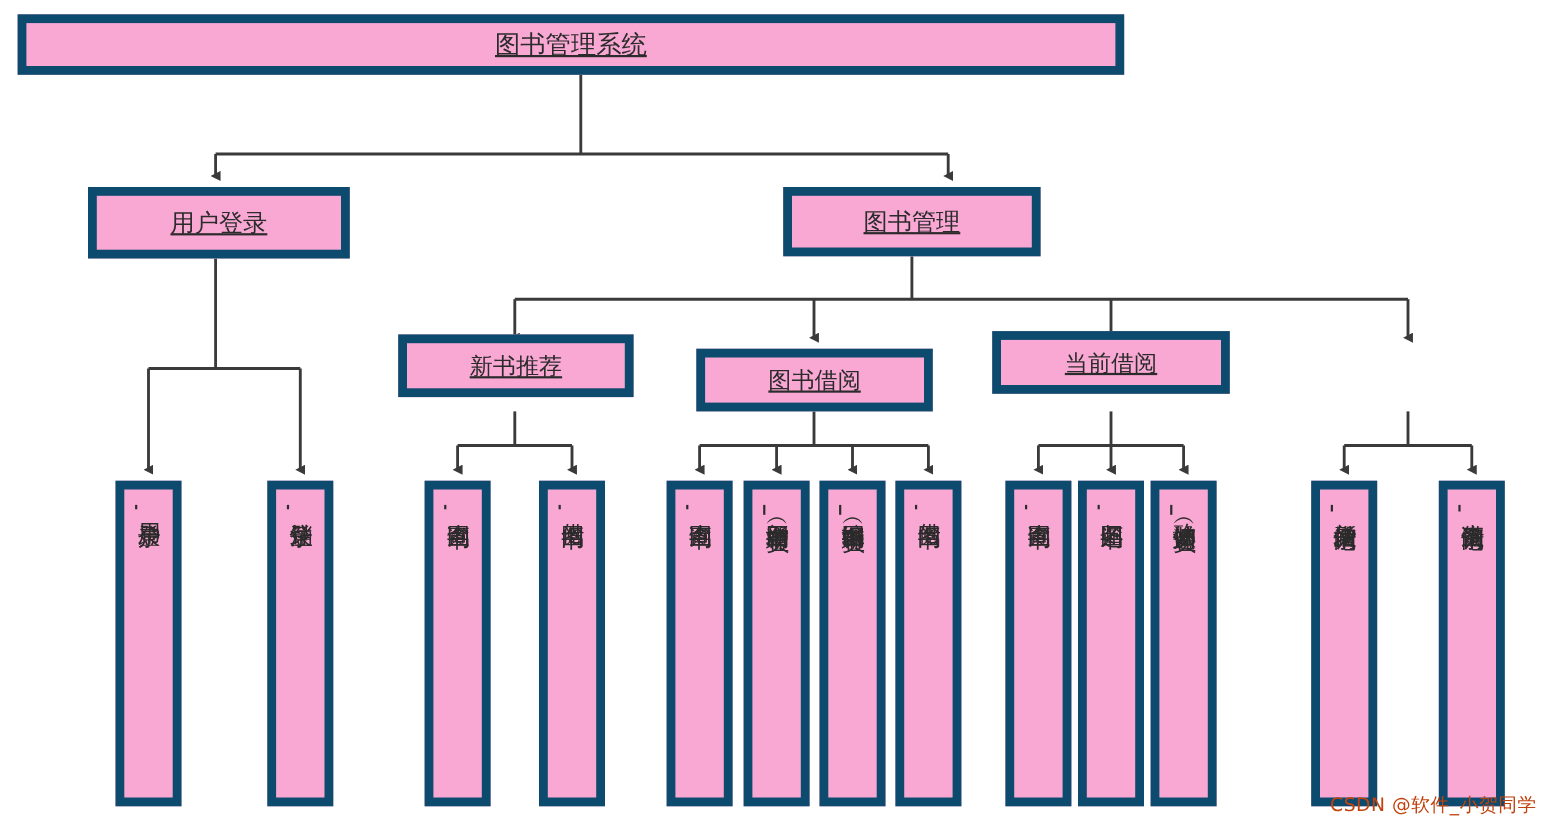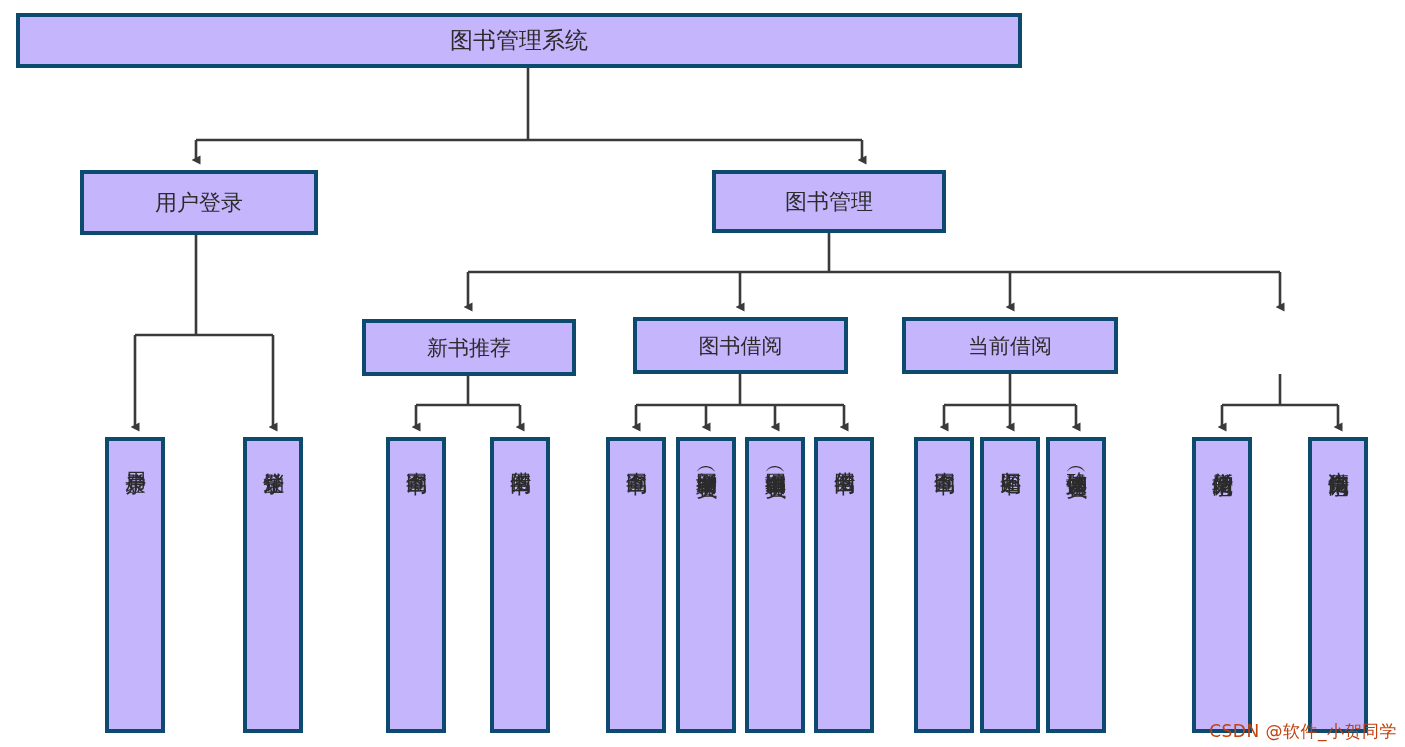--- a/index.html
+++ b/index.html
@@ -22,26 +22,27 @@
     position: absolute;
     left: 0;
     top: 0;
     width: 1405px;
     height: 747px;
     pointer-events: none;
   }
   .node {
     position: absolute;
     box-sizing: border-box;
-    border: 4px solid #0c4a6e;
-    background: #c4b5fd;
+    border: 8px solid #0c4a6e;
+    background: #f9a8d4;
     display: flex;
     align-items: center;
     justify-content: center;
     color: #2b2b2b;
+    text-decoration: underline;
   }
   .node.root {
     font-size: 23px;
   }
   .node.level2 {
     font-size: 22px;
   }
   .node.level3 {
     font-size: 21px;
   }
@@ -129,29 +130,29 @@
   </div>
 
   <div class="node level2" style="left:80px; top:170px; width:238px; height:65px;">
     <span>用户登录</span>
   </div>
 
   <div class="node level2" style="left:712px; top:170px; width:234px; height:63px;align-items:center;">
     <span>图书管理</span>
   </div>
 
-  <div class="node level3" style="left:362px; top:319px; width:214px; height:57px;">
+  <div class="node level3" style="left:362px; top:304px; width:214px; height:57px;">
     <span>新书推荐</span>
   </div>
 
   <div class="node level3" style="left:633px; top:317px; width:215px; height:57px;">
     <span>图书借阅</span>
   </div>
 
-  <div class="node level3" style="left:902px; top:317px; width:216px; height:57px;">
+  <div class="node level3" style="left:902px; top:301px; width:216px; height:57px;">
     <span>当前借阅</span>
   </div>
 
 
   <div class="node leaf" style="left:105px; top:437px; width:60px; height:296px;">
     <span class="vtext">用户登录</span>
   </div>
 
   <div class="node leaf" style="left:243px; top:437px; width:60px; height:296px;">
     <span class="vtext">注销登录</span>

